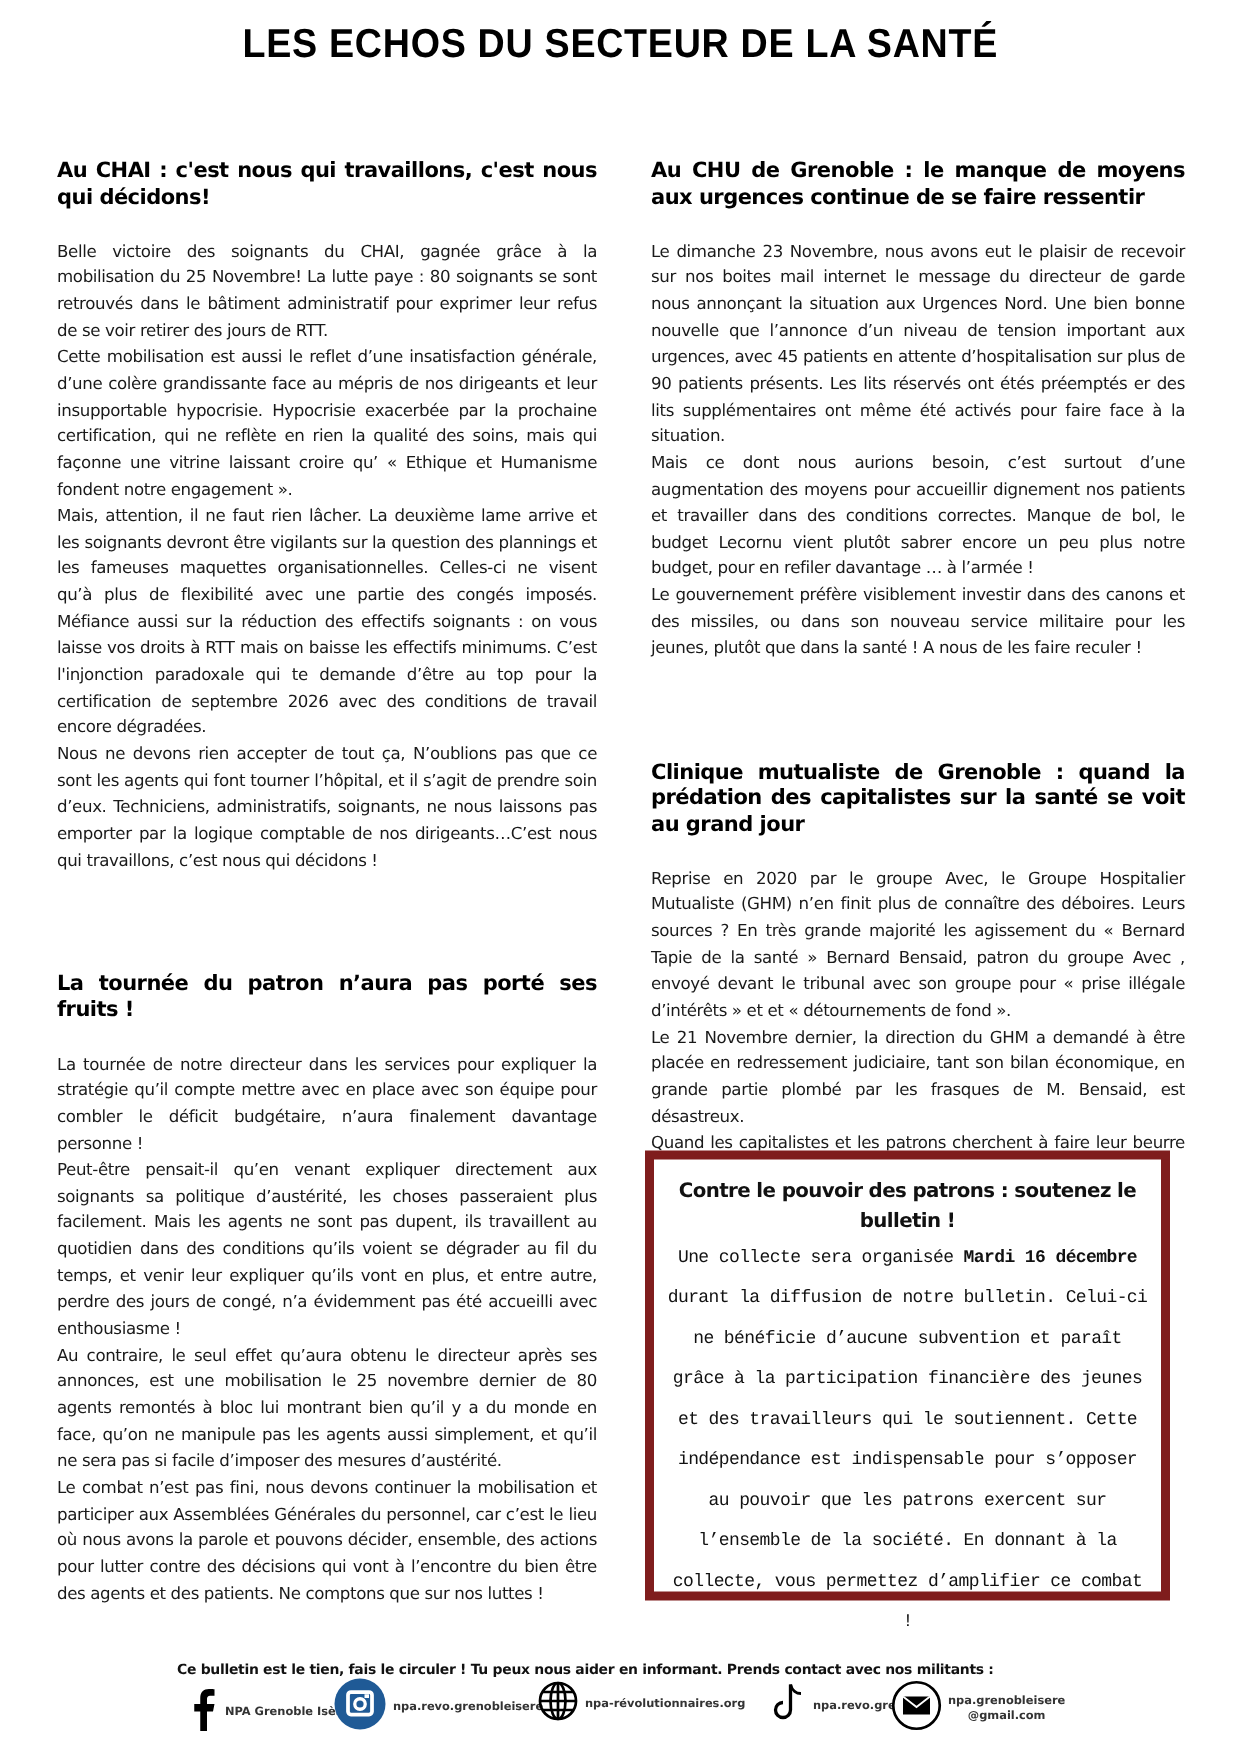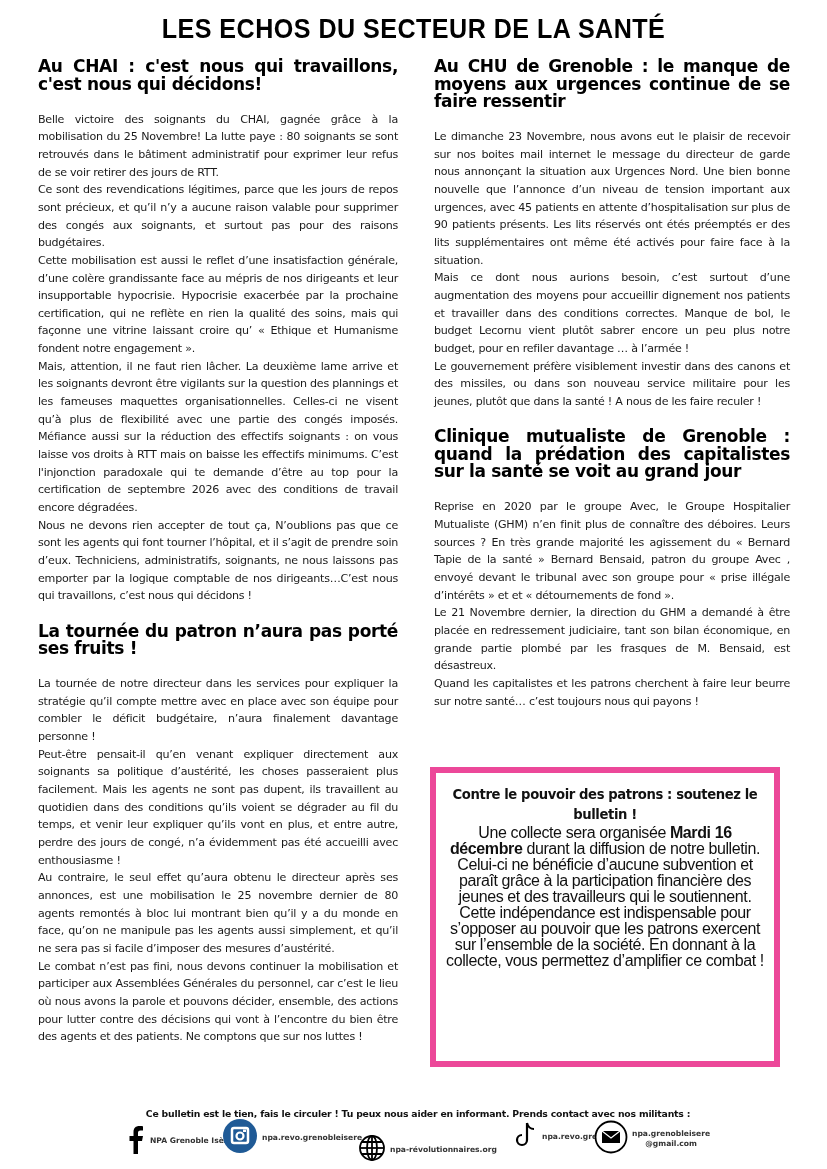--- a/index.html
+++ b/index.html
@@ -4,48 +4,47 @@
 <style>
   html, body { margin: 0; padding: 0; background: #ffffff; }
   body { width: 827px; height: 1169px; position: relative; overflow: hidden;
          font-family: "DejaVu Sans", sans-serif; color: #111; }
   .title { position: absolute; left: 0; top: 14px; width: 827px; text-align: center;
            font-family: "Liberation Sans", sans-serif; font-weight: bold; font-size: 27px;
            letter-spacing: 0.5px; transform: scaleX(0.93); color: #000; }
   .col { position: absolute; top: 58px; width: 360px; }
   .col.left { left: 38px; }
   .col.right { left: 434px; width: 356px; }
-  .h { font-family: "DejaVu Sans", sans-serif; font-weight: bold; font-size: 17px;
-       line-height: 17.5px; text-align: justify; color: #000; letter-spacing: -0.35px; }
+  .h { font-family: "DejaVu Sans", sans-serif; font-weight: bold; font-size: 14px;
+       line-height: 17.5px; text-align: justify; color: #000; letter-spacing: -0.35px; margin-top: 48px; }
   .p { font-family: "DejaVu Sans", sans-serif; font-size: 11.1px; line-height: 17.65px;
        text-align: justify; letter-spacing: -0.25px; color: #1a1a1a; margin: 0; }
   .gap { height: 17.6px; }
   .box { position: absolute; left: 430px; top: 767px; width: 350px; height: 300px;
-         border: 6px solid #ec4899; background: #fff; box-sizing: border-box;
+         border: 6px solid #7f1d1d; background: #fff; box-sizing: border-box;
          padding: 12px 8px 0 8px; text-align: center; }
   .box .bh { font-family: "DejaVu Sans", sans-serif; font-weight: bold; font-size: 13.2px; line-height: 20px; letter-spacing: -0.4px; }
-  .box .bp { font-family: Liberation Sans, sans-serif; font-size: 16px; line-height: 16px; letter-spacing: -0.4px; }
+  .box .bp { font-family: Liberation Mono, monospace; font-size: 12px; line-height: 27px; letter-spacing: -0.4px; }
   .box b { font-weight: bold; }
   .footer-text { position: absolute; left: 118px; top: 1108px; width: 600px;
-                 font-family: "DejaVu Sans", sans-serif; font-weight: bold; font-size: 9.3px; letter-spacing: -0.2px; color: #111; text-align: center; }
+                 font-family: "DejaVu Sans", sans-serif; font-weight: bold; font-size: 9.3px; letter-spacing: -0.2px; color: #111; }
   .contacts { position: absolute; top: 1118px; left: 110px; width: 620px; height: 45px; }
   .contact { position: absolute; display: flex; align-items: center; }
   .contact .lbl { font-family: "DejaVu Sans", sans-serif; font-weight: bold; font-size: 7.6px; color: #333; margin-left: 4px; line-height: 10px; }
   .ico { display: inline-block; }
 </style>
 </head>
 <body>
 
 <div class="title">LES ECHOS DU SECTEUR DE LA SANTÉ</div>
 
 <div class="col left">
   <div class="h">Au CHAI : c'est nous qui travaillons, c'est nous qui décidons!</div>
   <div class="gap"></div>
   <p class="p">Belle victoire des soignants du CHAI, gagnée grâce à la mobilisation du 25 Novembre! La lutte paye : 80 soignants se sont retrouvés dans le bâtiment administratif pour exprimer leur refus de se voir retirer des jours de RTT.</p>
-  <p class="p">Ce sont des revendications légitimes, parce que les jours de repos sont précieux, et qu’il n’y a aucune raison valable pour supprimer des congés aux soignants, et surtout pas pour des raisons budgétaires.</p>
   <p class="p">Cette mobilisation est aussi le reflet d’une insatisfaction générale, d’une colère grandissante face au mépris de nos dirigeants et leur insupportable hypocrisie. Hypocrisie exacerbée par la prochaine certification, qui ne reflète en rien la qualité des soins, mais qui façonne une vitrine laissant croire qu’ « Ethique et Humanisme fondent notre engagement ».</p>
   <p class="p">Mais, attention, il ne faut rien lâcher. La deuxième lame arrive et les soignants devront être vigilants sur la question des plannings et les fameuses maquettes organisationnelles. Celles-ci ne visent qu’à plus de flexibilité avec une partie des congés imposés. Méfiance aussi sur la réduction des effectifs soignants : on vous laisse vos droits à RTT mais on baisse les effectifs minimums. C’est l'injonction paradoxale qui te demande d’être au top pour la certification de septembre 2026 avec des conditions de travail encore dégradées.</p>
   <p class="p">Nous ne devons rien accepter de tout ça, N’oublions pas que ce sont les agents qui font tourner l’hôpital, et il s’agit de prendre soin d’eux. Techniciens, administratifs, soignants, ne nous laissons pas emporter par la logique comptable de nos dirigeants…C’est nous qui travaillons, c’est nous qui décidons !</p>
   <div class="gap"></div>
   <div class="h">La tournée du patron n’aura pas porté ses fruits !</div>
   <div class="gap"></div>
   <p class="p">La tournée de notre directeur dans les services pour expliquer la stratégie qu’il compte mettre avec en place avec son équipe pour combler le déficit budgétaire, n’aura finalement davantage personne !</p>
   <p class="p">Peut-être pensait-il qu’en venant expliquer directement aux soignants sa politique d’austérité, les choses passeraient plus facilement. Mais les agents ne sont pas dupent, ils travaillent au quotidien dans des conditions qu’ils voient se dégrader au fil du temps, et venir leur expliquer qu’ils vont en plus, et entre autre, perdre des jours de congé, n’a évidemment pas été accueilli avec enthousiasme !</p>
   <p class="p">Au contraire, le seul effet qu’aura obtenu le directeur après ses annonces, est une mobilisation le 25 novembre dernier de 80 agents remontés à bloc lui montrant bien qu’il y a du monde en face, qu’on ne manipule pas les agents aussi simplement, et qu’il ne sera pas si facile d’imposer des mesures d’austérité.</p>
   <p class="p">Le combat n’est pas fini, nous devons continuer la mobilisation et participer aux Assemblées Générales du personnel, car c’est le lieu où nous avons la parole et pouvons décider, ensemble, des actions pour lutter contre des décisions qui vont à l’encontre du bien être des agents et des patients. Ne comptons que sur nos luttes !</p>
@@ -85,21 +84,21 @@
     <span class="ico">
       <svg width="36" height="36" viewBox="0 0 36 36">
           <circle cx="18" cy="18" r="17" fill="#1f5a96"></circle>
           <rect x="10" y="10" width="16" height="15" rx="2" fill="none" stroke="#fff" stroke-width="2.5"></rect>
           <circle cx="18" cy="18" r="3.5" fill="none" stroke="#fff" stroke-width="2.2"></circle>
           <rect x="21" y="11.5" width="3" height="2.5" fill="#fff"></rect>
         </svg>
     </span>
     <span class="lbl">npa.revo.grenobleisere</span>
   </div>
-  <div class="contact" style="left:248px; top:16px;justify-content:flex-end;">
+  <div class="contact" style="left:248px; top:2px;justify-content:flex-end;">
     <span class="ico">
       <svg width="28" height="28" viewBox="0 0 28 28">
           <g fill="none" stroke="#000" stroke-width="1.8">
             <circle cx="14" cy="14" r="12"></circle>
             <ellipse cx="14" cy="14" rx="5" ry="12"></ellipse>
             <line x1="2" y1="14" x2="26" y2="14"></line>
             <line x1="14" y1="2" x2="14" y2="26"></line>
             <path d="M4 8h20M4 20h20"></path>
           </g>
         </svg>

